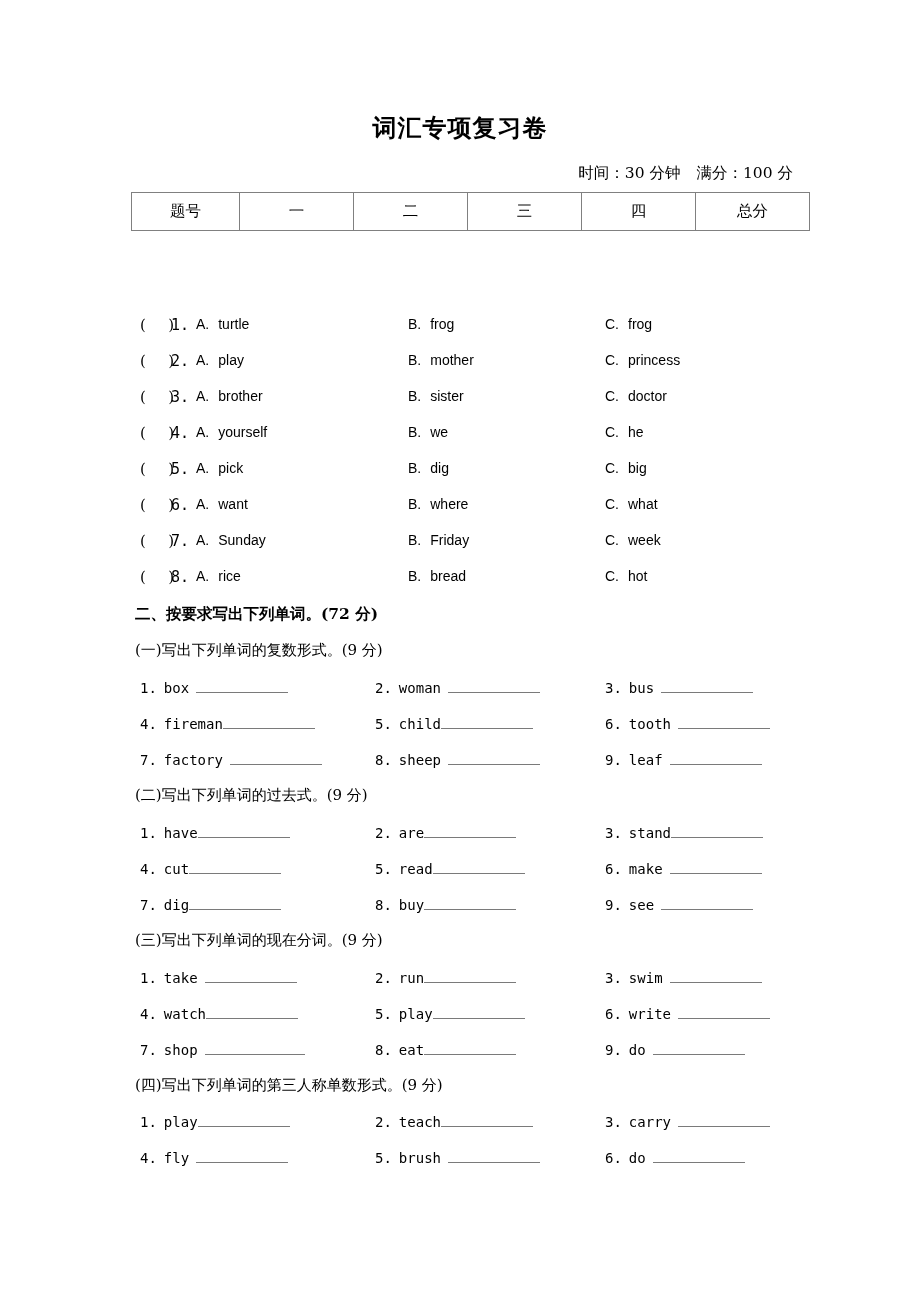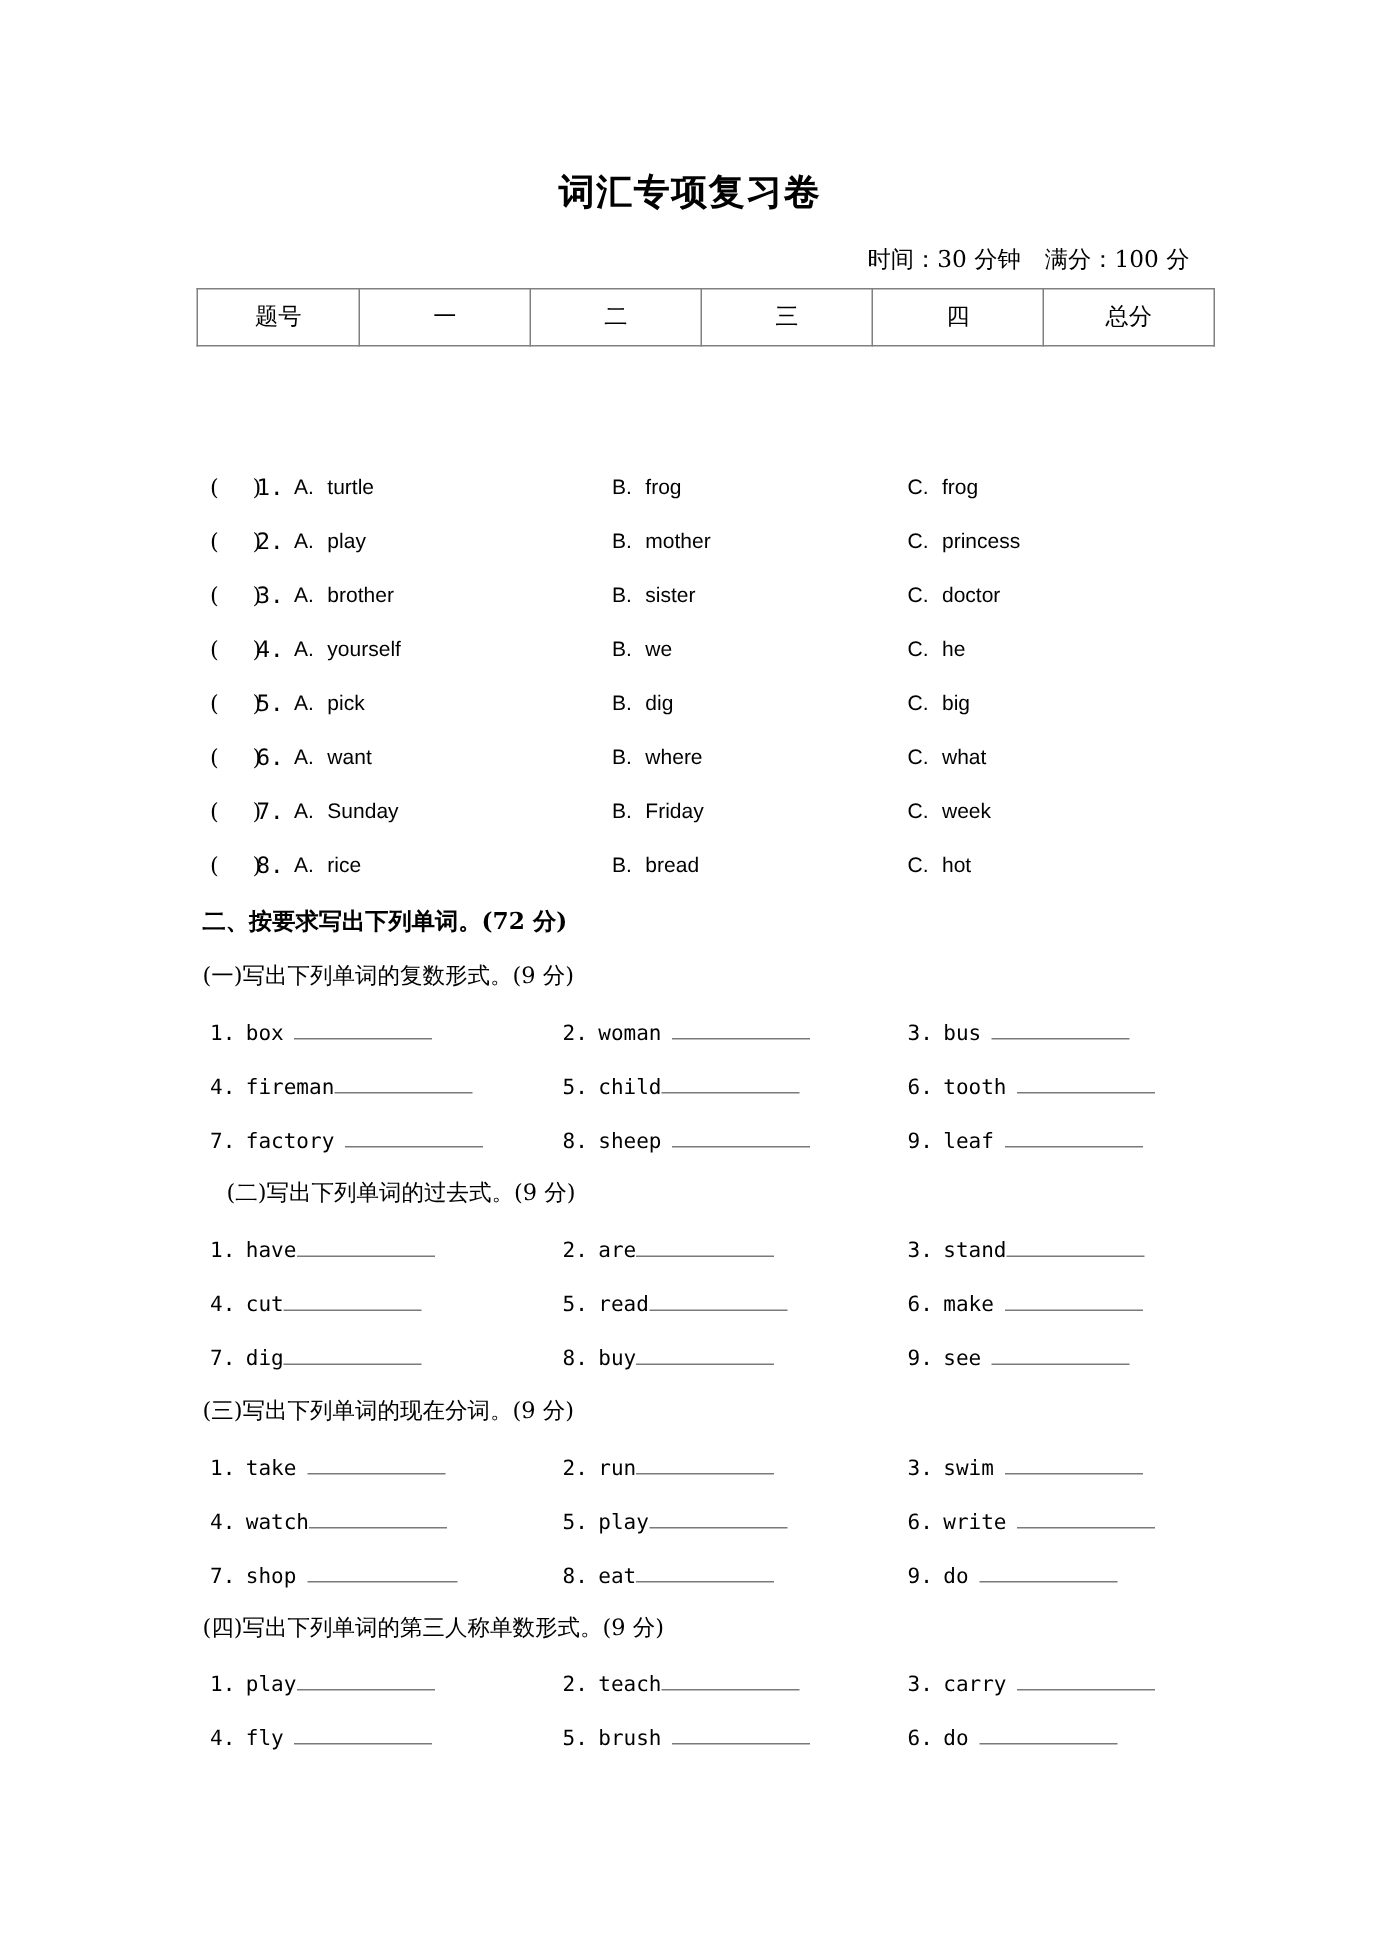--- a/index.html
+++ b/index.html
@@ -242,21 +242,21 @@
       <div class="fill-row" style="top: 715px; text-align: center;">
         <span class="fill-cell fc1"><span class="num">4.</span><span class="word">fireman</span><span class="blank" style="width: 92px;"></span></span>
         <span class="fill-cell fc2"><span class="num">5.</span><span class="word">child</span><span class="blank" style="width: 92px;"></span></span>
         <span class="fill-cell fc3"><span class="num">6.</span><span class="word">tooth</span><span class="pre-space"></span><span class="blank" style="width: 92px;"></span></span>
       </div>
       <div class="fill-row" style="top: 751px;">
         <span class="fill-cell fc1"><span class="num">7.</span><span class="word">factory</span><span class="pre-space"></span><span class="blank" style="width: 92px;"></span></span>
         <span class="fill-cell fc2"><span class="num">8.</span><span class="word">sheep</span><span class="pre-space"></span><span class="blank" style="width: 92px;"></span></span>
         <span class="fill-cell fc3"><span class="num">9.</span><span class="word">leaf</span><span class="pre-space"></span><span class="blank" style="width: 92px;"></span></span>
       </div>
-      <div class="sub-head" style="top: 786px; margin-left: 16px;">(二)写出下列单词的过去式。(9 分)</div>
+      <div class="sub-head" style="top: 786px;">(二)写出下列单词的过去式。(9 分)</div>
       <div class="fill-row" style="top: 824px;">
         <span class="fill-cell fc1"><span class="num">1.</span><span class="word">have</span><span class="blank" style="width: 92px;"></span></span>
         <span class="fill-cell fc2"><span class="num">2.</span><span class="word">are</span><span class="blank" style="width: 92px;"></span></span>
         <span class="fill-cell fc3"><span class="num">3.</span><span class="word">stand</span><span class="blank" style="width: 92px;"></span></span>
       </div>
       <div class="fill-row" style="top: 860px;">
         <span class="fill-cell fc1"><span class="num">4.</span><span class="word">cut</span><span class="blank" style="width: 92px;"></span></span>
         <span class="fill-cell fc2"><span class="num">5.</span><span class="word">read</span><span class="blank" style="width: 92px;"></span></span>
         <span class="fill-cell fc3"><span class="num">6.</span><span class="word">make</span><span class="pre-space"></span><span class="blank" style="width: 92px;"></span></span>
       </div>

